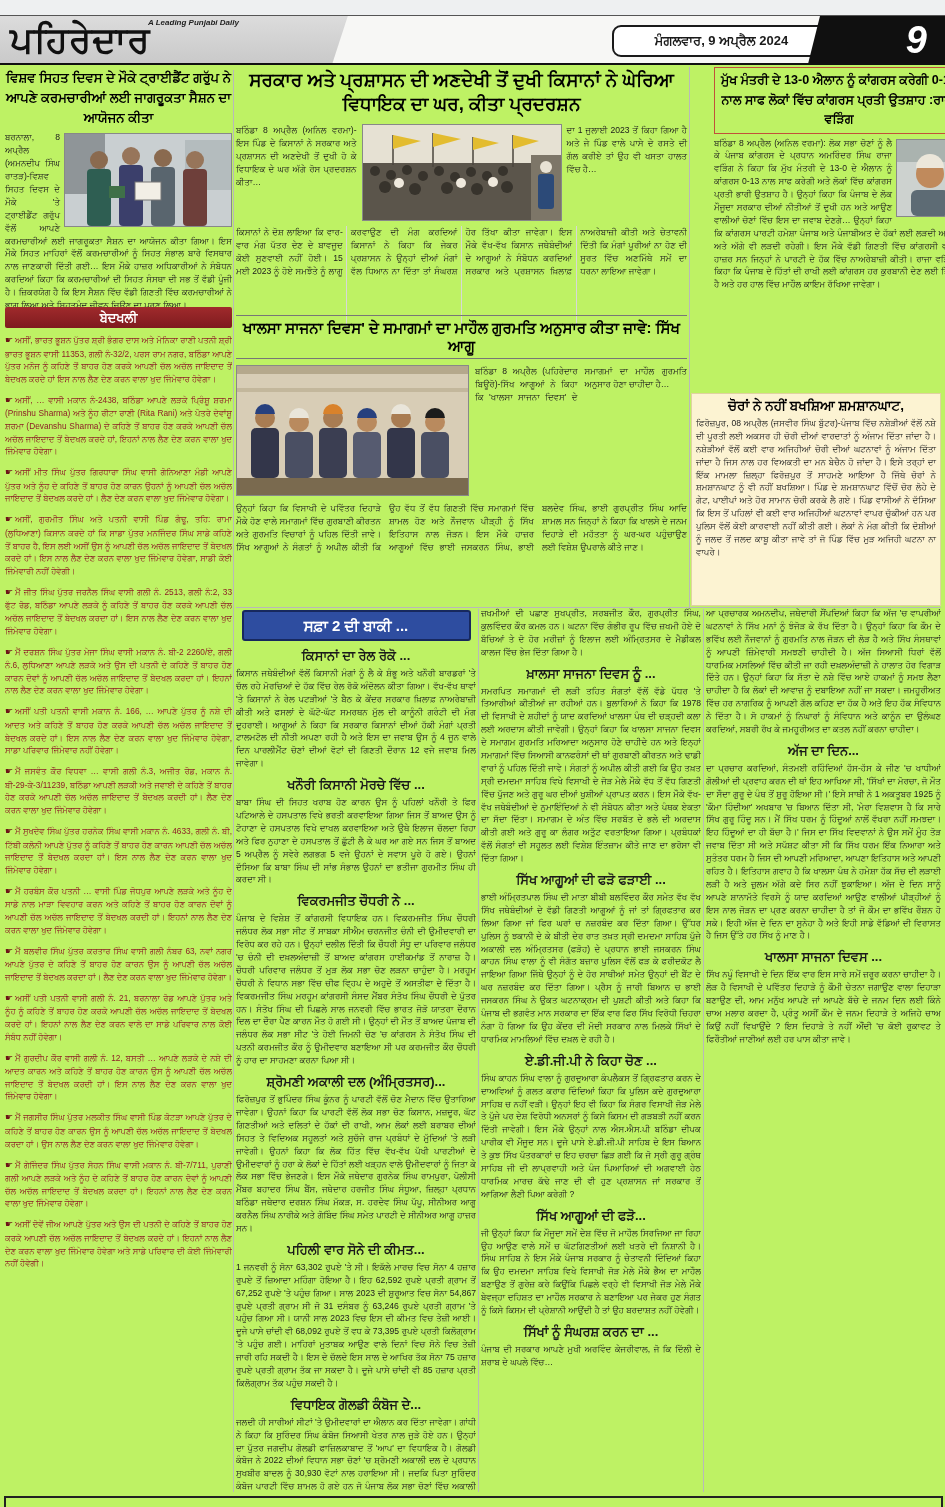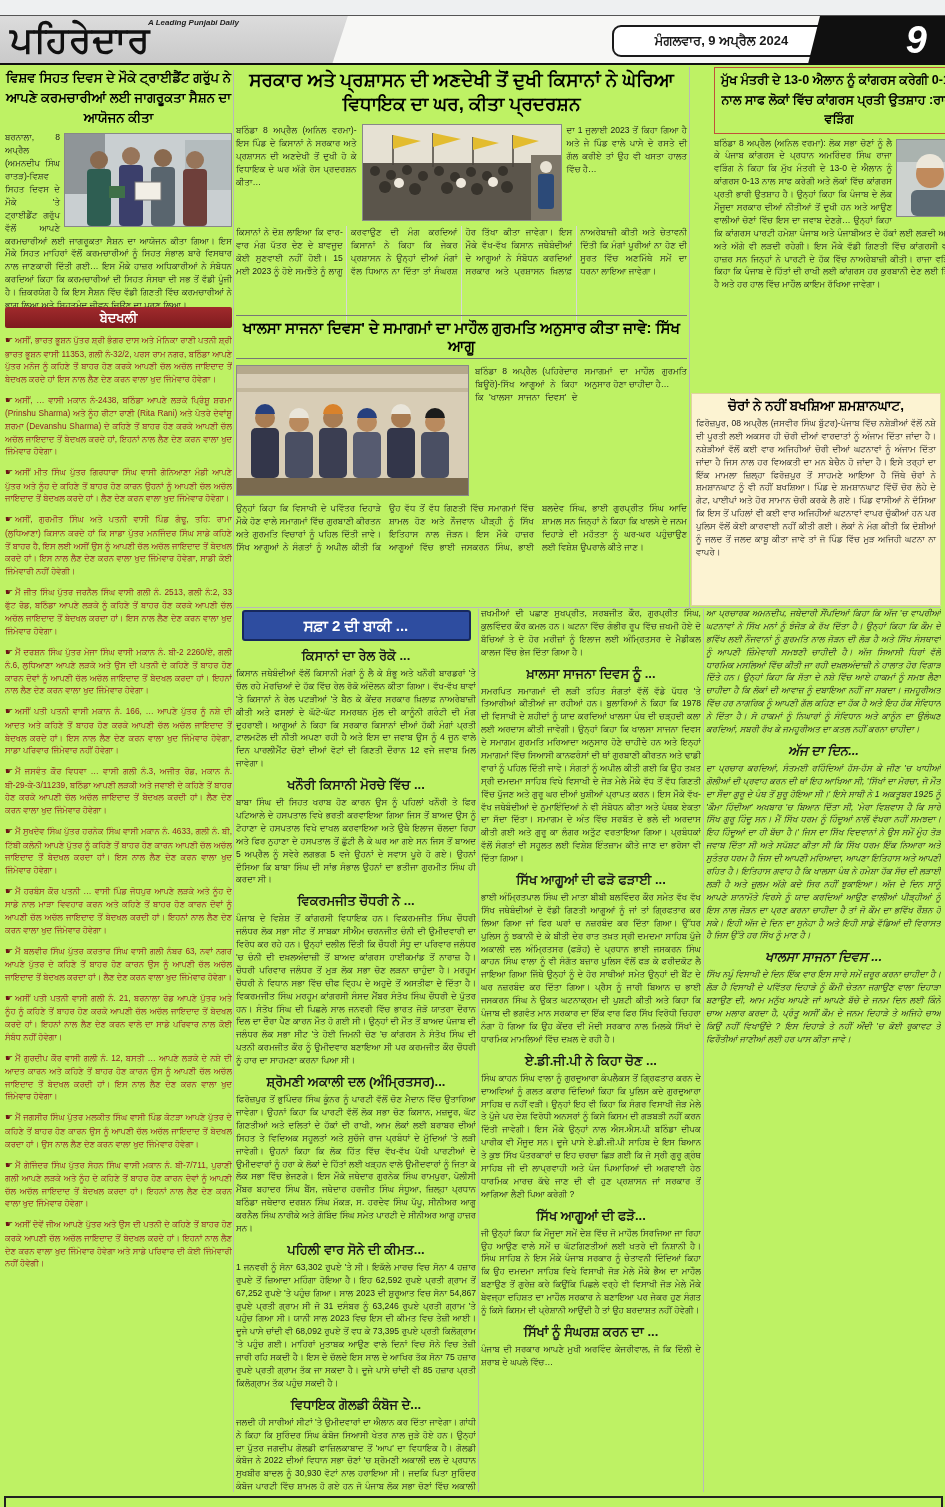--- a/index.html
+++ b/index.html
@@ -56,21 +56,21 @@
   .s-right .headline{font-size:12.6px;line-height:1.55;}
   .rightphoto{float:right;width:66px;height:76px;margin:2px 0 2px 4px;border:1px solid #888;}
   
   .smashan{position:absolute;left:691px;top:378px;width:250px;height:213px;background:#fcf3d2;
            border:1px solid #e0d2a0;box-sizing:border-box;padding:2px 4px;}
   .smashan .headline{font-size:13.5px;padding:2px 0 3px 0;}
   
   .cont-col{position:absolute;top:592px;height:885px;overflow:hidden;}
   .col2{left:236px;width:240px;}
   .col3{left:481px;width:220px;}
-  .col4{left:706px;width:235px;font-style:italic;}
+  .col4{left:706px;width:235px;}
   .banner{margin:3px auto 4px auto;width:225px;height:27px;background:#2e4da0;border:2px solid #17285e;
           border-radius:3px;color:#fff;font-weight:bold;font-size:15px;text-align:center;line-height:27px;}
   .section h3{font-size:13px;font-weight:bold;text-align:center;margin:7px 0 3px 0;}
   .section p{margin:0 0 2px 0;}
   
   .footer{position:absolute;left:4px;top:1481px;width:935px;height:22px;border:2px solid #222;
           display:flex;align-items:center;justify-content:center;}
   .footer span{font-size:7.6px;color:#111;white-space:nowrap;}
   svg{display:block;}
 </style>

